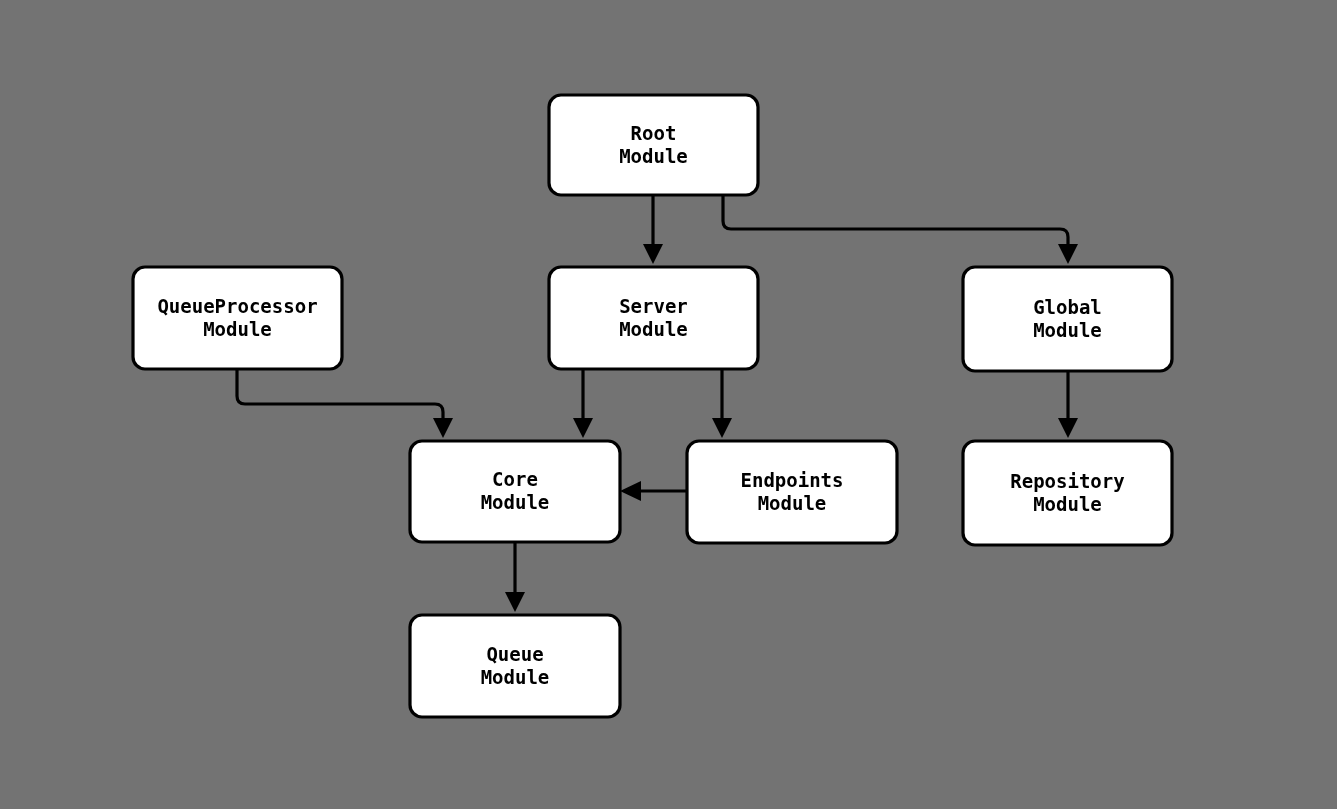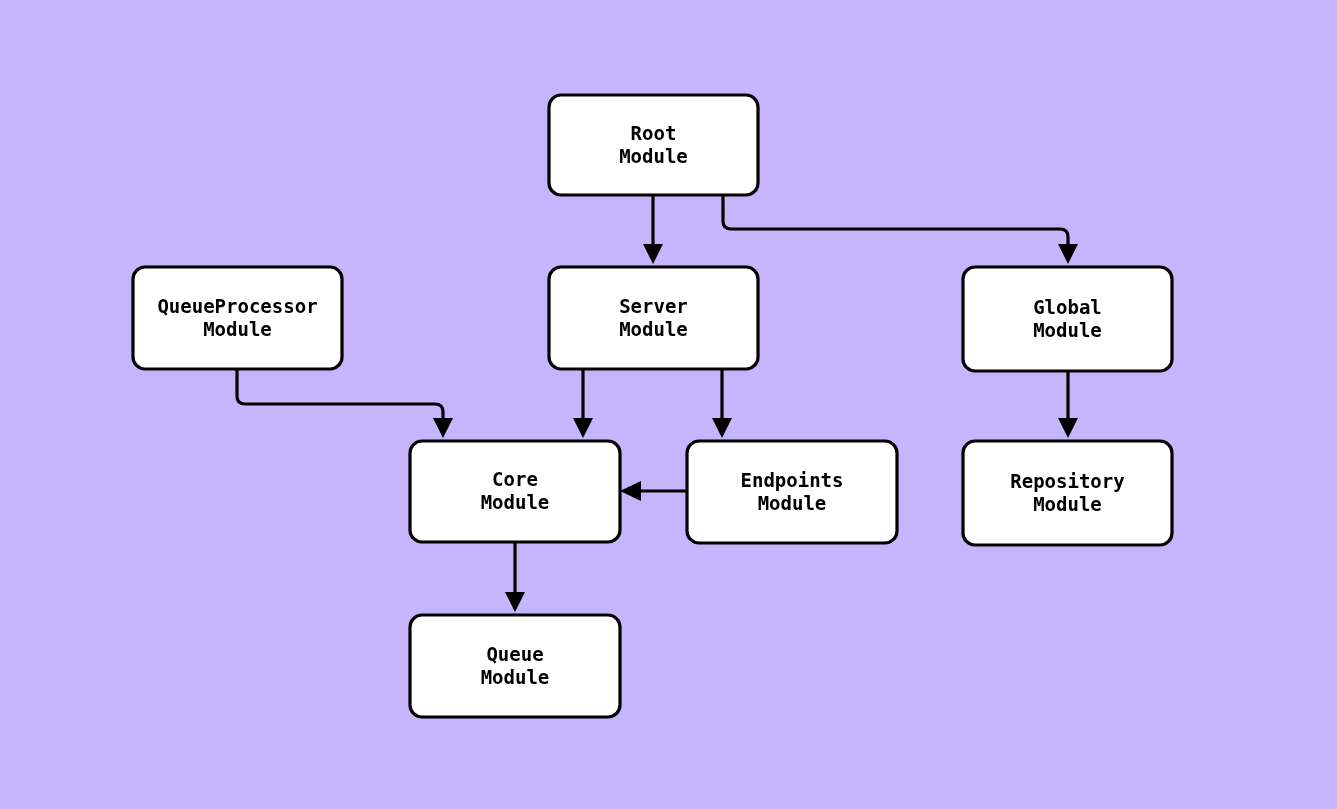--- a/index.html
+++ b/index.html
@@ -10,21 +10,21 @@
   body {
     width: 1337px;
     height: 809px;
     font-family: "DejaVu Sans Mono", monospace;
     overflow: hidden;
   }
   #diagram-root {
     position: relative;
     width: 1337px;
     height: 809px;
-    background: #c4b5fd;
+    background: #737373;
   }
   svg#diagram-svg {
     display: block;
     width: 1337px;
     height: 809px;
   }
   .node-box {
     fill: #ffffff;
   }
   .node-label {

